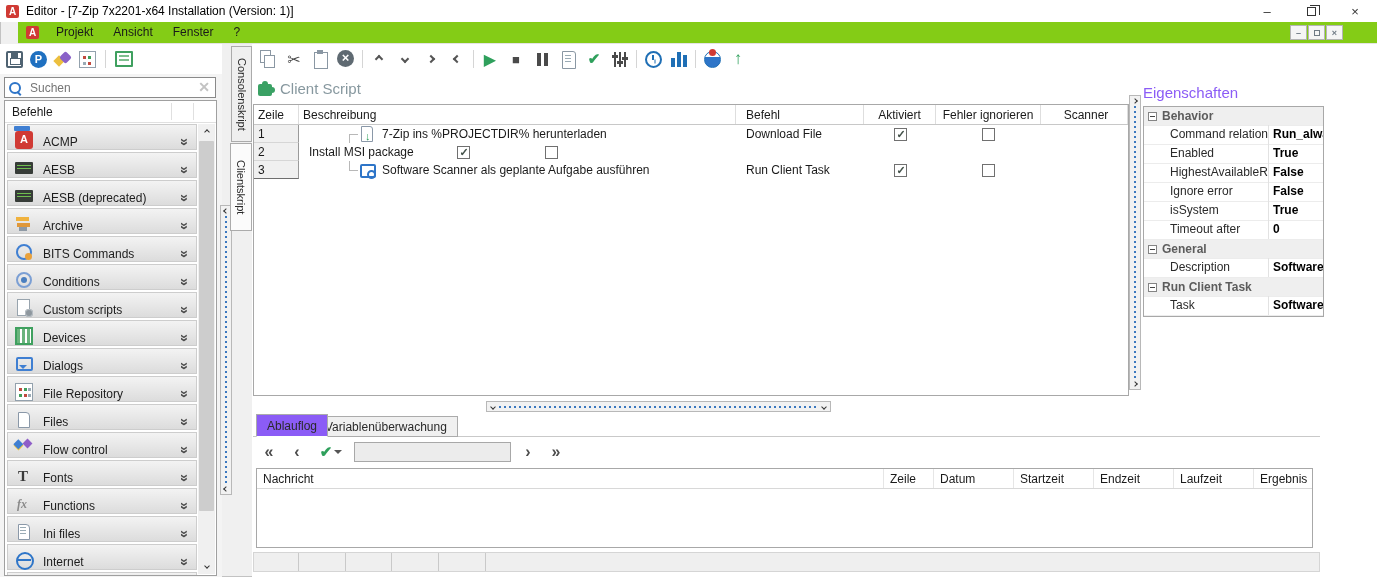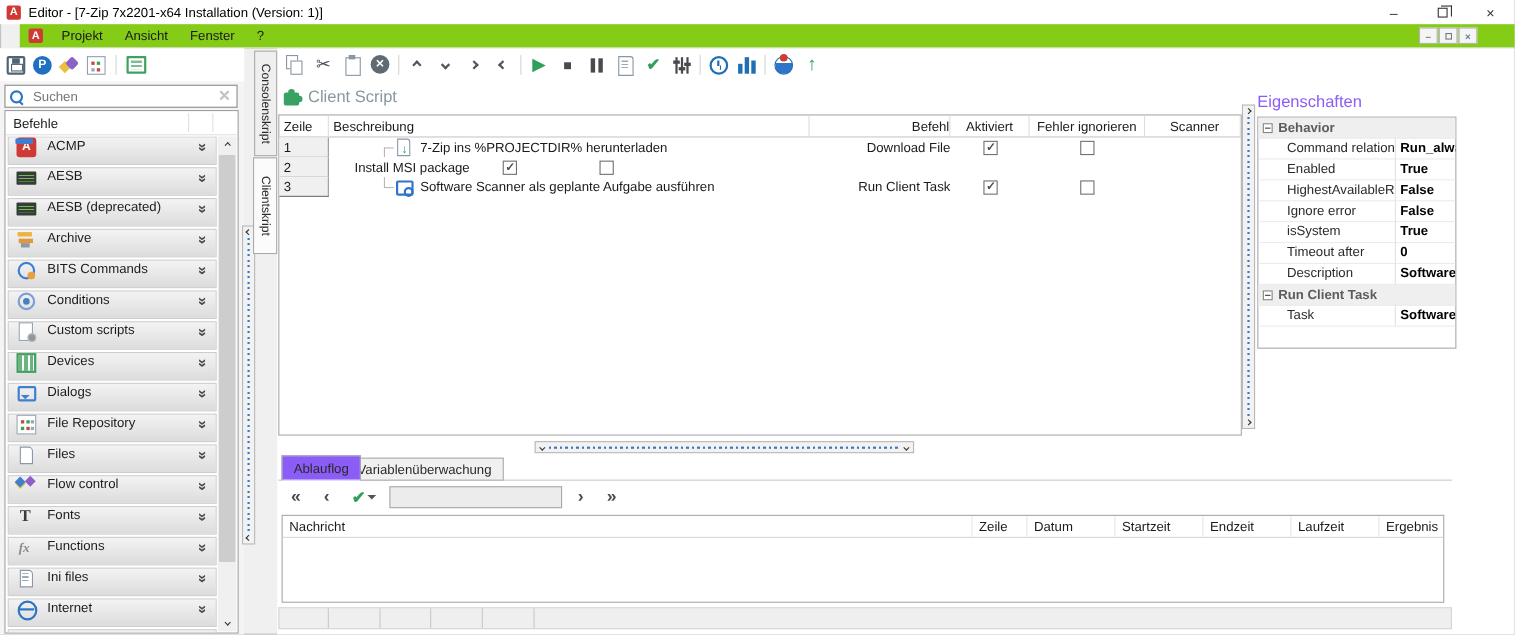--- a/index.html
+++ b/index.html
@@ -46,21 +46,21 @@
   .ic-search{width:14px;height:14px;position:relative;margin:0 5px 0 4px;flex:0 0 14px;}
   .ic-search::before{content:"";position:absolute;left:0;top:1px;width:8px;height:8px;border:2px solid #2e75c8;border-radius:50%;}
   .ic-search::after{content:"";position:absolute;left:9px;top:10px;width:2px;height:5px;background:#2e75c8;transform:rotate(-45deg);}
   .searchinput{border:none;outline:none;flex:1;font:12px "Liberation Sans",sans-serif;color:#444;background:transparent;min-width:0;}
   .searchclear{color:#c3c3c3;font-weight:bold;font-size:14px;padding:0 5px;line-height:19px;}
   
   .cmdlist{position:absolute;left:4px;top:100px;width:213px;height:476px;background:#fff;border:1px solid #a0a0a0;overflow:hidden;}
   .cmdhdr{height:22px;line-height:22px;padding-left:7px;color:#1a1a1a;border-bottom:1px solid #e0e0e0;position:relative;}
   .cmdhdr i{position:absolute;top:2px;bottom:2px;width:1px;background:#e0e0e0;}
   .cmditems{position:absolute;left:1px;right:18px;top:23px;bottom:0;overflow:hidden;}
-  .cmd-item{height:26px;margin:0 1px 2px 1px;background:linear-gradient(#f3f3f3,#dcdcdc);border:1px solid #cdcdcd;display:flex;align-items:flex-start;}
+  .cmd-item{height:26px;margin:0 1px 2px 1px;background:linear-gradient(#f3f3f3,#dcdcdc);border:1px solid #cdcdcd;display:flex;align-items:flex-end;}
   .cmd-label{flex:1;color:#1c1c1c;}
   .dchev{transform:rotate(90deg);font-weight:bold;font-size:14px;color:#4a4a4a;margin-right:8px;letter-spacing:-2px;}
   .icx{width:18px;height:18px;position:relative;flex:0 0 18px;margin:0 10px 0 7px;}
   .ic-acmp{background:#d03a34;border-radius:3px;}
   .ic-acmp::after{content:"A";position:absolute;inset:0;color:#fff;font:bold 11px/17px "Liberation Sans",sans-serif;text-align:center;}
   .ic-aesb::before{content:"";position:absolute;left:0;top:3px;width:18px;height:12px;background:#373c38;border-radius:1px;}
   .ic-aesb::after{content:"";position:absolute;left:2px;top:6px;width:14px;height:6px;background:repeating-linear-gradient(to bottom,#6fbf4f 0 1px,transparent 1px 3px);}
   .ic-archive::before{content:"";position:absolute;left:1px;top:2px;width:13px;height:4px;background:#f0b23e;box-shadow:1px 6px 0 #e09а3a;}
   .ic-archive::before{box-shadow:1px 6px 0 #e0983a;}
   .ic-archive::after{content:"";position:absolute;left:4px;top:12px;width:8px;height:4px;background:#8f9aa5;}
@@ -143,21 +143,21 @@
   .ic-puzzle::before{content:"";position:absolute;left:4px;top:-3px;width:6px;height:6px;border-radius:50%;background:#3aa164;}
   .ic-puzzle::after{content:"";position:absolute;right:-3px;top:3px;width:6px;height:6px;border-radius:50%;background:#3aa164;}
   
   .stable{position:absolute;left:253px;top:104px;width:876px;height:292px;background:#fff;border:1px solid #a8a8a8;}
   .srow{display:flex;height:18px;line-height:18px;}
   .srow.hdr{height:20px;line-height:20px;border-bottom:1px solid #c8c8c8;}
   .scell{padding-left:4px;overflow:hidden;white-space:nowrap;}
   .hdr .scell{border-right:1px solid #dedede;}
   .c-line{width:45px;flex:0 0 45px;}
   .c-desc{width:437px;flex:0 0 437px;display:flex;align-items:center;padding-left:0;}
-  .c-cmd{width:128px;flex:0 0 128px;padding-left:10px;text-align:right;}
+  .c-cmd{width:128px;flex:0 0 128px;padding-left:10px;}
   .c-en{width:72px;flex:0 0 72px;display:flex;align-items:center;justify-content:center;padding:0;}
   .c-ig{width:105px;flex:0 0 105px;display:flex;align-items:center;justify-content:center;padding:0;}
   .c-st{flex:1;}
   .hdr .c-en,.hdr .c-ig,.hdr .c-st{display:block;text-align:center;}
   .gut{background:#f0f0f0;border-right:1px solid #9a9a9a;border-bottom:1px solid #d6d6d6;}
   .gut.last{border-bottom:1px solid #6e6e6e;}
   .tree{position:relative;width:18px;height:18px;flex:0 0 18px;margin-left:42px;}
   .tree::before{content:"";position:absolute;left:8px;width:1px;background:#b8b8b8;}
   .tree::after{content:"";position:absolute;left:8px;top:9px;width:9px;height:1px;background:#b8b8b8;}
   .t-first::before{top:9px;bottom:0;}
@@ -515,20 +515,24 @@
     <div class="prow">
       <span class="pgut"></span>
       <span class="plabel">isSystem</span>
       <span class="pvalue">True</span>
     </div>
     <div class="prow">
       <span class="pgut"></span>
       <span class="plabel">Timeout after</span>
       <span class="pvalue">0</span>
     </div>
+    <div class="prow group">
+      <span class="pg-ico"></span>
+      <span class="pg-name">General</span>
+    </div>
     <div class="prow">
       <span class="pgut"></span>
       <span class="plabel">Description</span>
       <span class="pvalue">Software</span>
     </div>
     <div class="prow group">
       <span class="pg-ico"></span>
       <span class="pg-name">Run Client Task</span>
     </div>
     <div class="prow">

